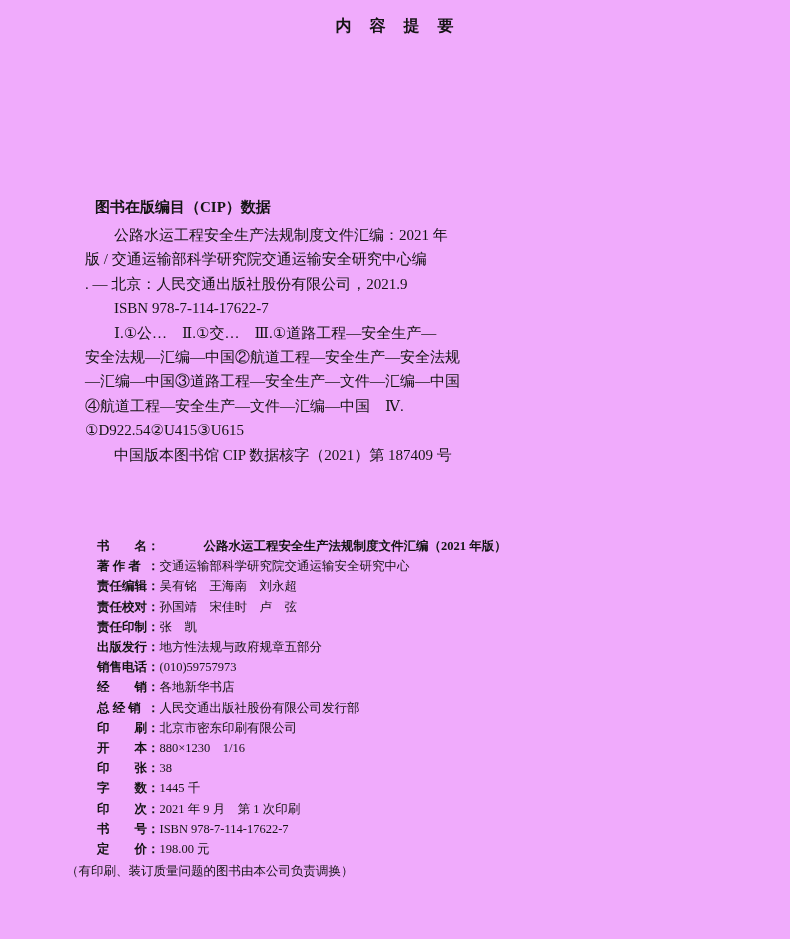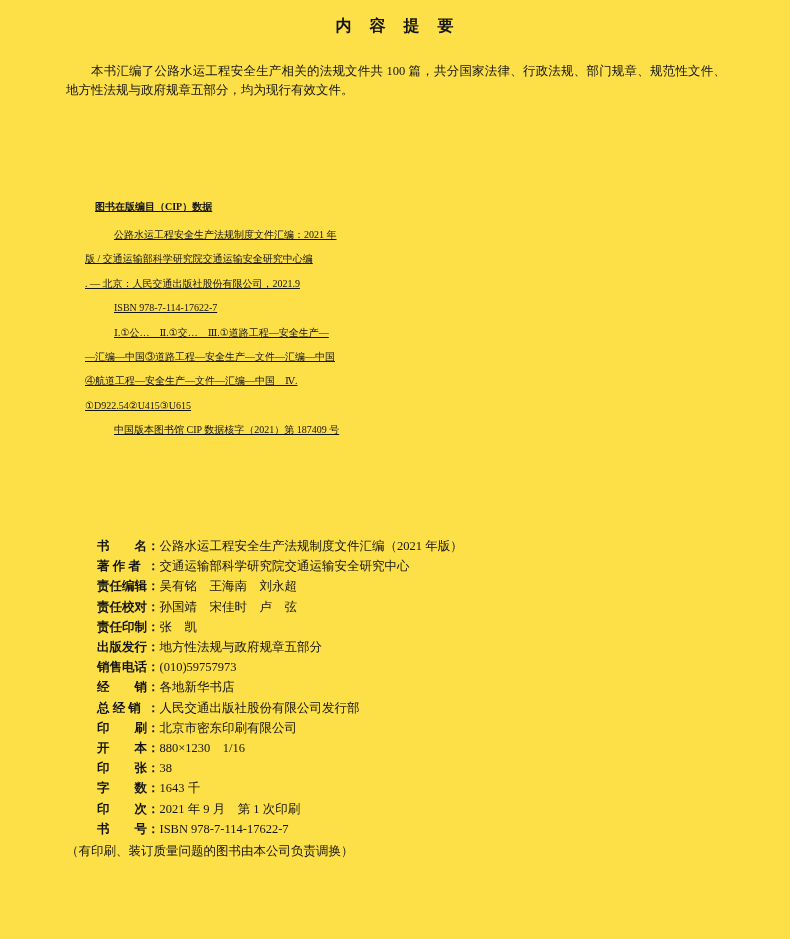--- a/index.html
+++ b/index.html
@@ -2,70 +2,69 @@
 <html><head>
 <meta charset="utf-8">
 <style>
   * { margin:0; padding:0; box-sizing:border-box; }
   html,body { background:#ffffff; }
   body {
     width:790px; height:939px;
     font-family:"Liberation Serif","DejaVu Serif",serif;
     color:#141414;
   }
-  .sheet { position:relative; width:790px; height:939px; background:#fde047; overflow:hidden; }
+  .sheet { position:relative; width:790px; height:939px; background:#f0abfc; overflow:hidden; }
 
   .doc-title {
     position:absolute; top:16px; left:0; width:100%;
     text-align:center; font-weight:bold; font-size:16px; letter-spacing:1px;
   }
 
   .summary {
     position:absolute; top:62px; left:66px; width:660px;
     font-size:12.5px; line-height:18.8px; text-align:justify;
   }
   .summary p { text-indent:2em; }
 
   .cip {
     position:absolute; top:196px; left:85px; width:400px;
-    font-size:10px;
-    text-decoration:underline;
+    font-size:15px;
   }
   .cip-heading { font-weight:bold; margin-left:10px; margin-bottom:5px; line-height:22px; }
   .cip-line { line-height:24.4px; white-space:nowrap; }
   .cip-line.indent { padding-left:29px; }
 
   .colophon {
     position:absolute; top:536px; left:85px; width:650px;
     font-size:12.5px;
   }
   .c-row { line-height:20.2px; white-space:nowrap; }
   .lbl { display:inline-block; width:4em; font-weight:bold; white-space:pre;margin-left:12px; }
   .colon { font-weight:bold; }
-  .val.bold { font-weight:normal; }
+  .val.bold { font-weight:bold;margin-left:44px; }
   .note { line-height:22px; margin-left:-19px; margin-top:1px; }
 </style>
 </head>
 <body>
 
 <div class="sheet">
 
   <div class="doc-title">内　容　提　要</div>
 
   <div class="summary">
-    <p>本书汇编了公路水运工程安全生产相关的法规文件共 100 篇，共分国家法律、行政法规、部门规章、规范性文件、地方性法规与政府规章五部分，均为现行有效文件。</p>
   </div>
 
   <div class="cip">
     <div class="cip-heading">图书在版编目（CIP）数据</div>
     <div class="cip-line indent">公路水运工程安全生产法规制度文件汇编：2021 年</div>
     <div class="cip-line">版 / 交通运输部科学研究院交通运输安全研究中心编</div>
     <div class="cip-line">. — 北京：人民交通出版社股份有限公司，2021.9</div>
     <div class="cip-line indent">ISBN 978-7-114-17622-7</div>
     <div class="cip-line indent">Ⅰ.①公…　Ⅱ.①交…　Ⅲ.①道路工程—安全生产—</div>
+    <div class="cip-line">安全法规—汇编—中国②航道工程—安全生产—安全法规</div>
     <div class="cip-line">—汇编—中国③道路工程—安全生产—文件—汇编—中国</div>
     <div class="cip-line">④航道工程—安全生产—文件—汇编—中国　Ⅳ.</div>
     <div class="cip-line">①D922.54②U415③U615</div>
     <div class="cip-line indent">中国版本图书馆 CIP 数据核字（2021）第 187409 号</div>
   </div>
 
   <div class="colophon">
     <div class="c-row">
       <span class="lbl">书　　名</span><span class="colon">：</span><span class="val bold">公路水运工程安全生产法规制度文件汇编（2021 年版）</span>
     </div>
@@ -96,24 +95,27 @@
     <div class="c-row">
       <span class="lbl">印　　刷</span><span class="colon">：</span><span class="val">北京市密东印刷有限公司</span>
     </div>
     <div class="c-row">
       <span class="lbl">开　　本</span><span class="colon">：</span><span class="val">880×1230　1/16</span>
     </div>
     <div class="c-row">
       <span class="lbl">印　　张</span><span class="colon">：</span><span class="val">38</span>
     </div>
     <div class="c-row">
-      <span class="lbl">字　　数</span><span class="colon">：</span><span class="val">1643 千</span>
+      <span class="lbl">字　　数</span><span class="colon">：</span><span class="val">1445 千</span>
     </div>
     <div class="c-row">
       <span class="lbl">印　　次</span><span class="colon">：</span><span class="val">2021 年 9 月　第 1 次印刷</span>
     </div>
     <div class="c-row">
       <span class="lbl">书　　号</span><span class="colon">：</span><span class="val">ISBN 978-7-114-17622-7</span>
     </div>
+    <div class="c-row">
+      <span class="lbl">定　　价</span><span class="colon">：</span><span class="val">198.00 元</span>
+    </div>
     <div class="note">（有印刷、装订质量问题的图书由本公司负责调换）</div>
   </div>
 
 </div>
 
 </body></html>

